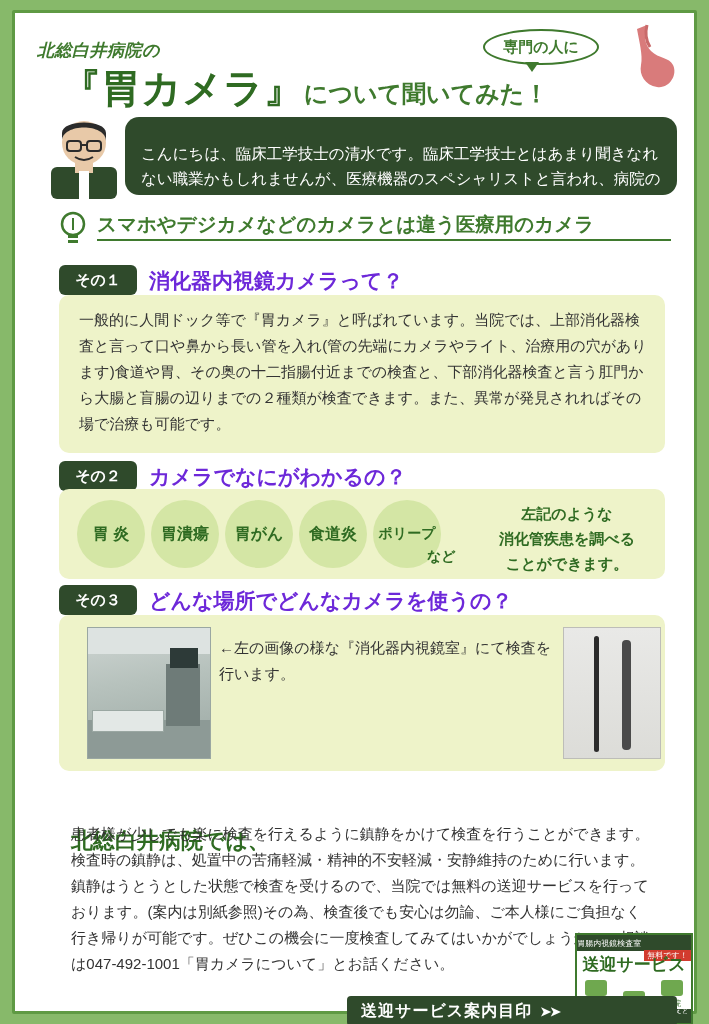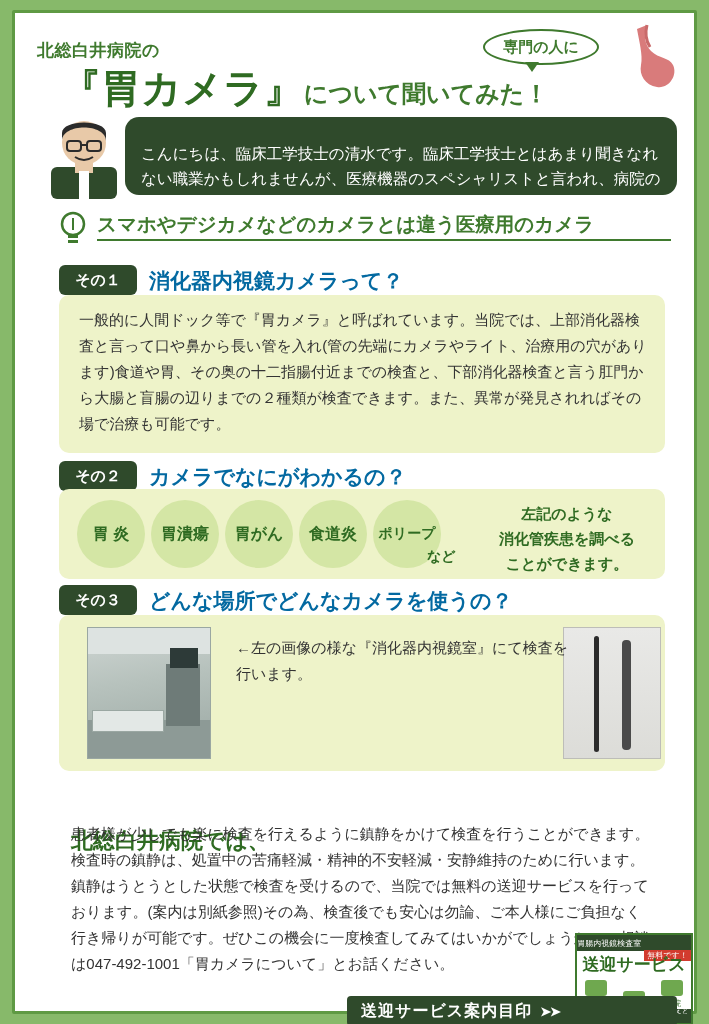--- a/index.html
+++ b/index.html
@@ -22,20 +22,21 @@
     border-radius: 2px;
   }
   
   .hdr {
     position: absolute; left:0; top:0; width: 679px; height: 95px;
   }
   .hdr-sub {
     position:absolute; left: 22px; top: 26px;
     font-size: 17px; color: #3f7a2e; font-weight: bold;
     letter-spacing: .5px;
+    font-style: italic;
   }
   .hdr-main {
     position:absolute; left: 46px; top: 48px;
     font-size: 34px; font-weight: bold; color:#3f7a2e;
     letter-spacing: 0px; white-space: nowrap;
   }
   .hdr-main .big {
     font-size: 40px; color:#2f6b22;
   }
   .hdr-main .tail { font-size: 24px; }
@@ -76,21 +77,21 @@
   .bulb { position:absolute; left: 38px; top: 194px; width: 40px; height: 40px; }
 
   
   .sec-tag {
     position:absolute; width: 78px; height: 30px;
     background: #2f4a2b; color:#fff; border-radius: 6px;
     font-size: 15px; font-weight:bold;
     display:flex; align-items:center; justify-content:center;
   }
   .sec-title {
-    position:absolute; font-size: 21px; font-weight:bold; color:#0369a1;
+    position:absolute; font-size: 21px; font-weight:bold; color:#6d28d9;
     white-space: nowrap;
   }
   .panel {
     position:absolute; background:#eef3c9; border-radius: 10px;
   }
   .body-text {
     color:#333; font-size: 15px; line-height: 26px;
   }
 
   
@@ -127,21 +128,21 @@
   .photo-left .cart{position:absolute;right:10px;top:36px;width:34px;height:62px;background:#6e7b78;}
   .photo-left .mon{position:absolute;right:12px;top:20px;width:28px;height:20px;background:#2d3a38;}
   .photo-left .ceil{position:absolute;left:0;top:0;width:100%;height:26px;background:#dde3e1;}
   .photo-right {
     position:absolute; left: 548px; top: 614px; width: 98px; height: 132px;
     background: linear-gradient(180deg,#e9e9e7 0%, #dcdcd8 100%);
     border: 1px solid #bdbdb8; overflow:hidden;
   }
   .photo-right .scope{position:absolute;left:30px;top:8px;width:5px;height:116px;background:#2b2b2b;border-radius:3px;}
   .photo-right .pen{position:absolute;left:58px;top:12px;width:9px;height:110px;background:#4a4a4a;border-radius:4px;}
-  .cap1 { position:absolute; left: 221px; top: 622px; width: 340px; font-size: 15px; line-height: 26px; color:#333; }
+  .cap1 { position:absolute; left: 204px; top: 622px; width: 340px; font-size: 15px; line-height: 26px; color:#333; }
   .cap2 { position:absolute; left: 226px; top: 684px; width: 320px; font-size: 15px; line-height: 26px; color:#333; }
 
   
   .close-title {
     position:absolute; left: 56px; top: 774px;
     font-size: 22px; font-weight: bold; color:#2f6b22;margin-top:39px;
   }
   .close-text {
     position:absolute; left: 56px; top: 808px; width: 582px;
     font-size: 15px; line-height: 26px; color:#333;

